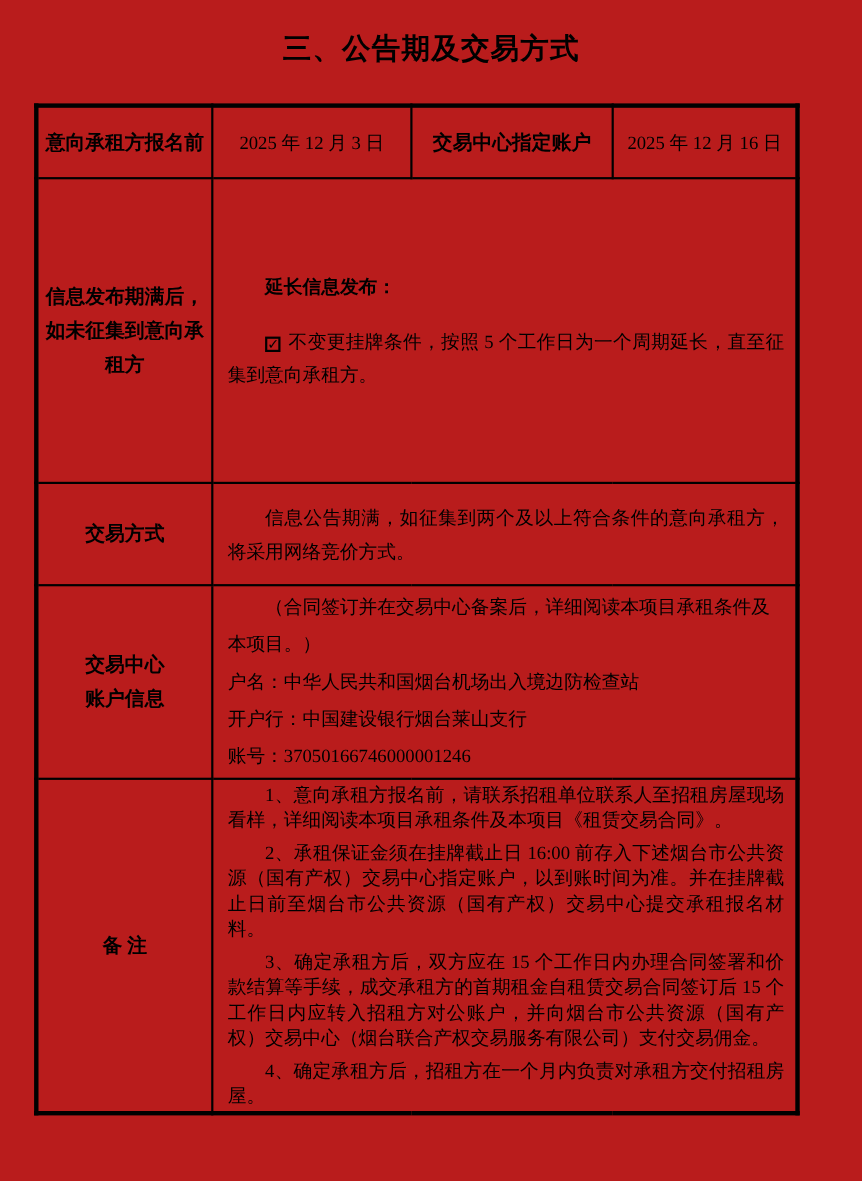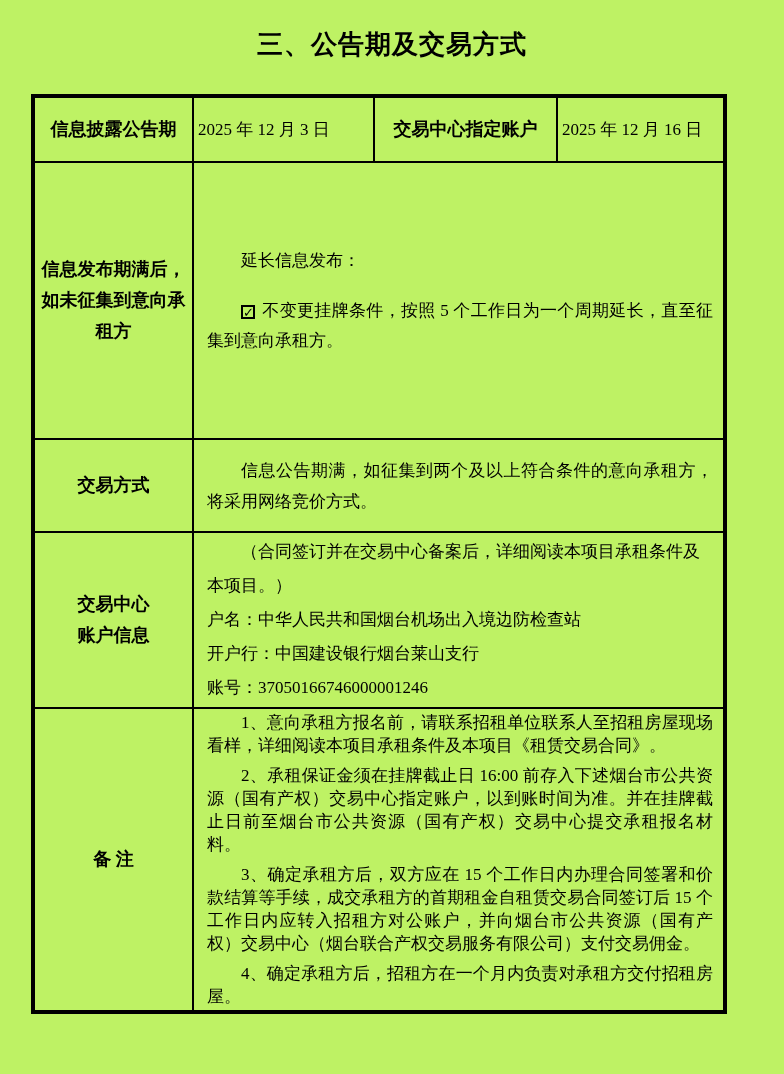--- a/index.html
+++ b/index.html
@@ -1,21 +1,21 @@
 <!DOCTYPE html>
 <html><head>
 <meta charset="utf-8">
 <style>
   * { box-sizing: border-box; }
   html, body { margin: 0; padding: 0; background: #ffffff; }
   .page {
     position: relative;
     width: 784px;
     height: 1074px;
-    background: #bef264;
+    background: #b91c1c;
     color: #000000;
     font-family: "Liberation Serif", "DejaVu Serif", serif;
     overflow: hidden;
   }
   .doc-title {
     position: absolute;
     top: 27px;
     left: 0;
     width: 100%;
     margin: 0;
@@ -39,20 +39,21 @@
   }
   td.label-cell {
     font-weight: bold;
     text-align: center;
     vertical-align: middle;
     font-size: 18px;
     line-height: 31px;
     padding: 0 4px;
   }
   td.value-cell {
+    text-align: center;
     vertical-align: middle;
     font-size: 17px;
     padding: 0 4px;
   }
   td.content-cell {
     vertical-align: middle;
     font-size: 17px;
     padding: 2px 10px 2px 13px;
     text-align: justify;
   }
@@ -60,21 +61,21 @@
   .r2 td { height: 53px; }
   .r3 td { height: 277px; }
   .r4 td { height: 93px; }
   .r5 td { height: 172px; }
   .r6 td { height: 303px; }
 
   .content-cell p { margin: 0; }
   .indent { text-indent: 2em; }
 
   .r3 .content-cell p { line-height: 30px; }
-  .r3 .intro-line { margin-bottom: 20px; }
+  .r3 .intro-line { margin-bottom: 20px; font-weight: bold; }
 
   .r4 .content-cell p { line-height: 31px; }
 
   .r5 .content-cell p { line-height: 34px; text-align: left; }
 
   .r6 .content-cell p { line-height: 23px; margin-bottom: 7px; }
   .r6 .content-cell p:last-child { margin-bottom: 0; }
 
   .checkbox-box {
     display: inline-block;
@@ -100,21 +101,21 @@
   <table class="announce-table">
     <colgroup>
       <col style="width:160px">
       <col style="width:181px">
       <col style="width:183px">
       <col style="width:168px">
     </colgroup>
 
     <tbody>
         <tr class="r1">
-      <td class="label-cell">信息披露公告期</td>
+      <td class="label-cell">意向承租方报名前</td>
       <td class="value-cell">2025 年 12 月 3 日</td>
       <td class="label-cell">交易中心指定账户</td>
       <td class="value-cell">2025 年 12 月 16 日</td>
     </tr>
 
 
     <tr class="r3">
       <td class="label-cell">信息发布期满后，如未征集到意向承租方</td>
       <td class="content-cell" colspan="3">
         <p class="indent intro-line">延长信息发布：</p>

